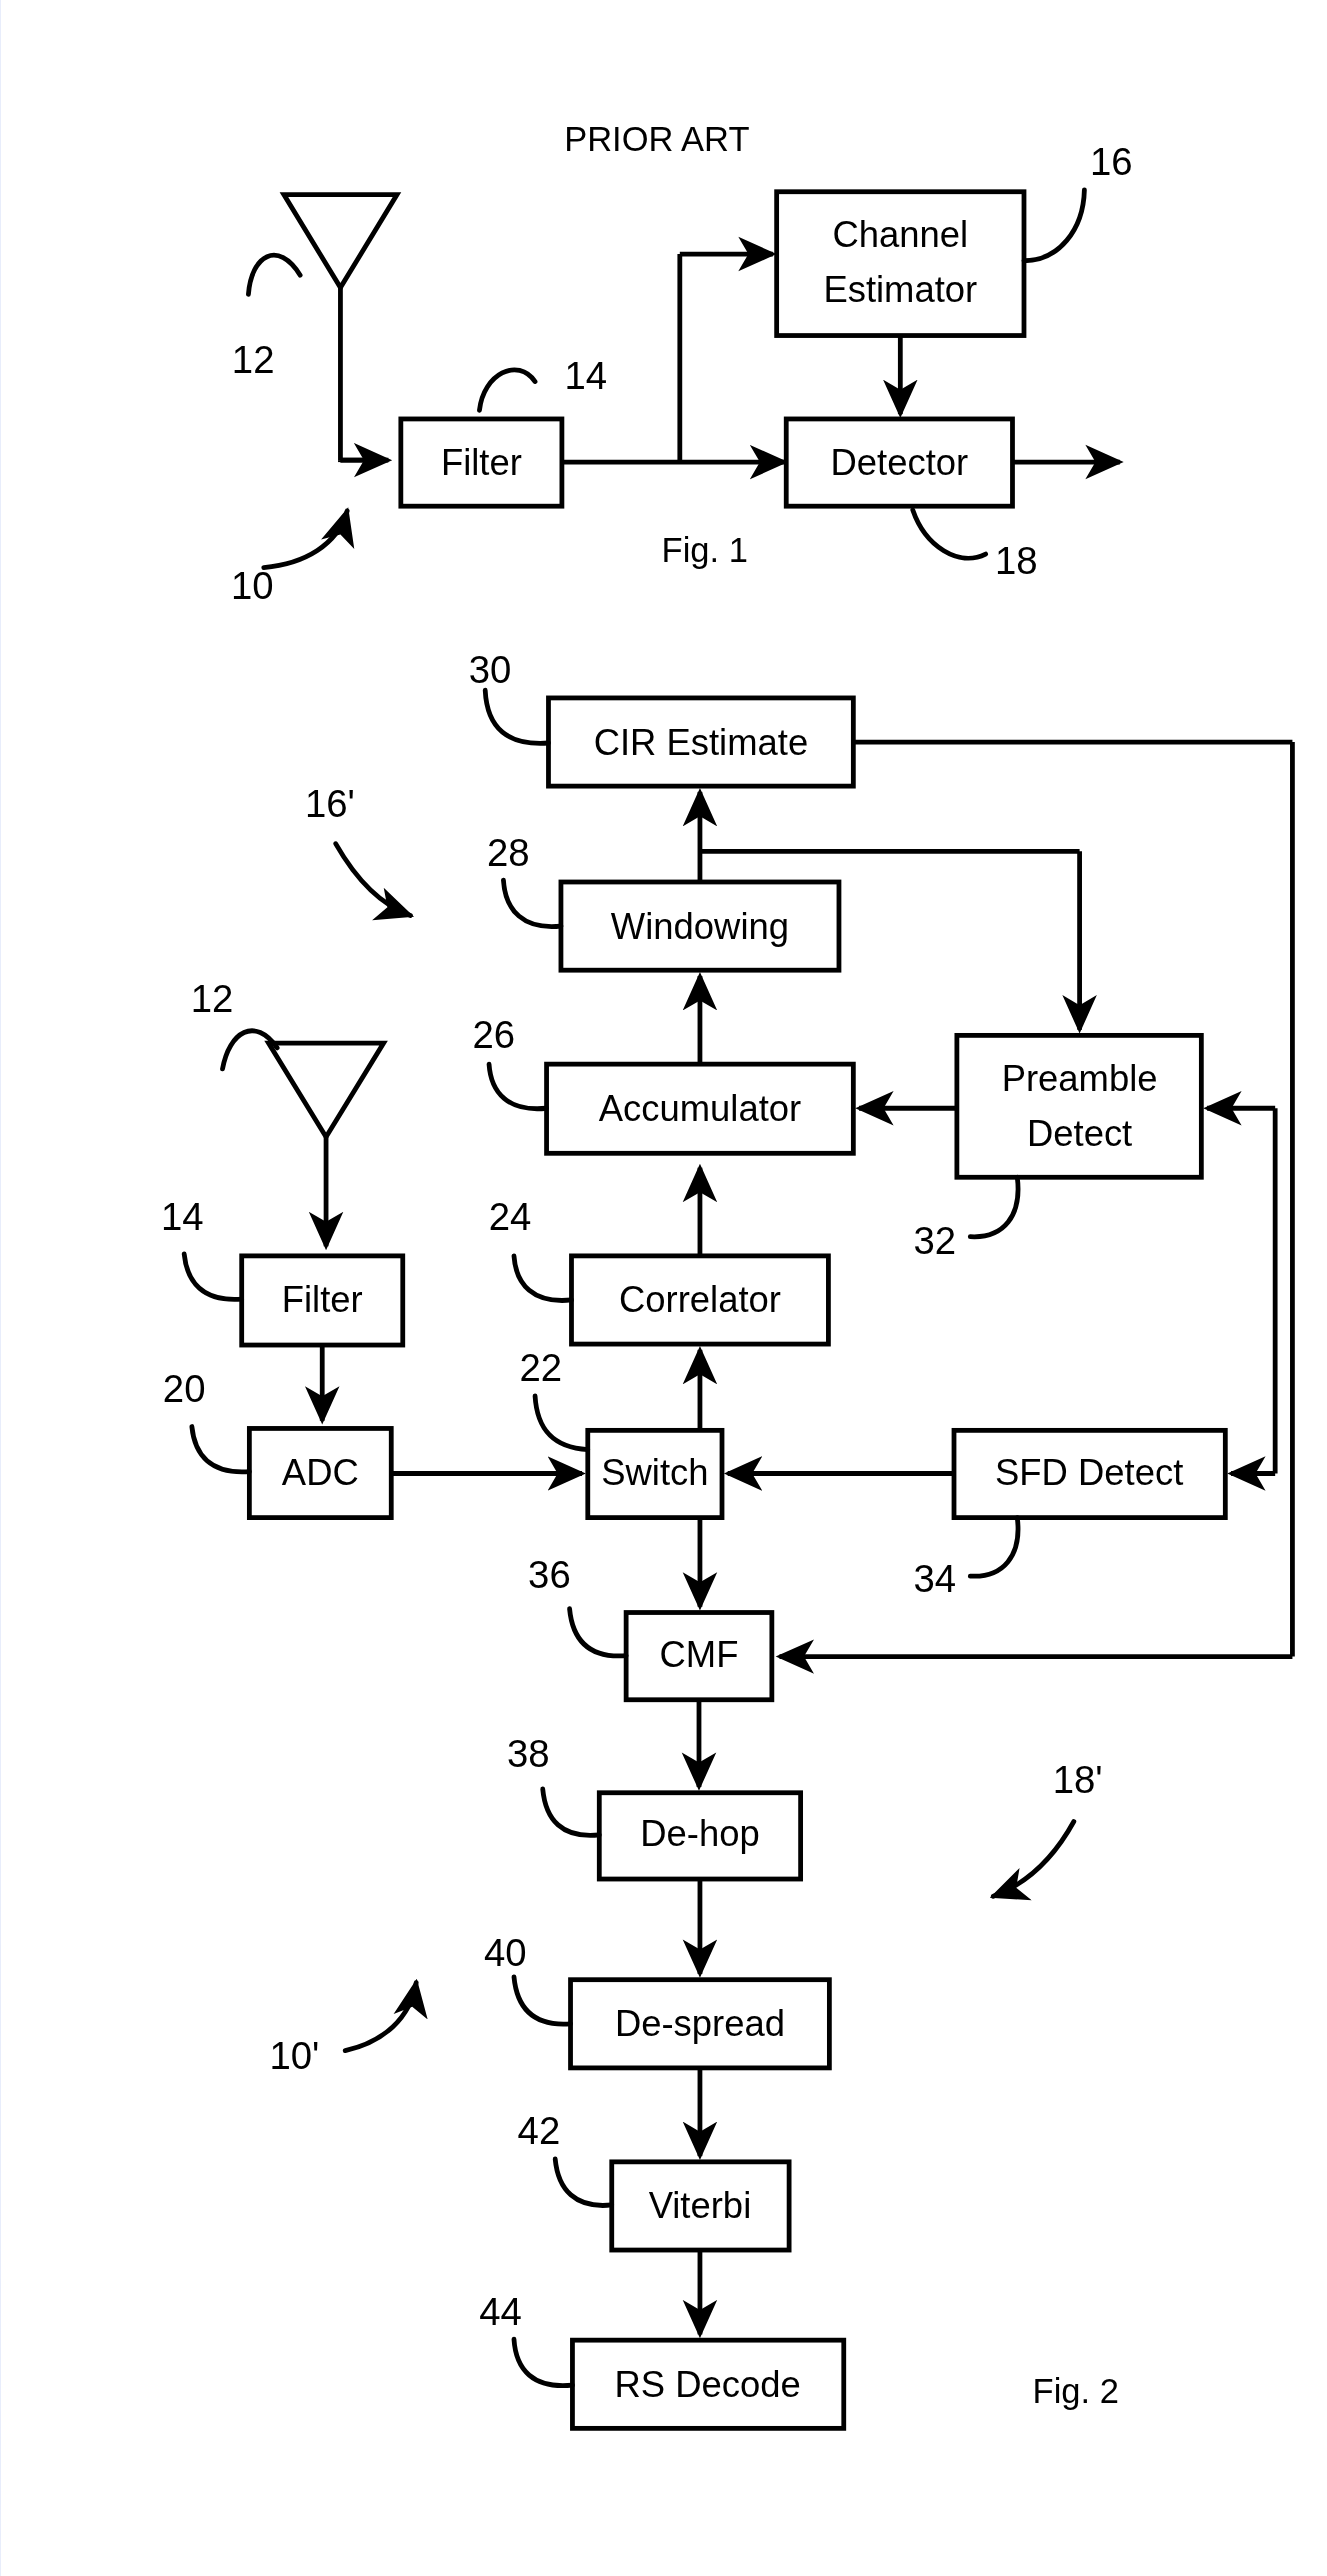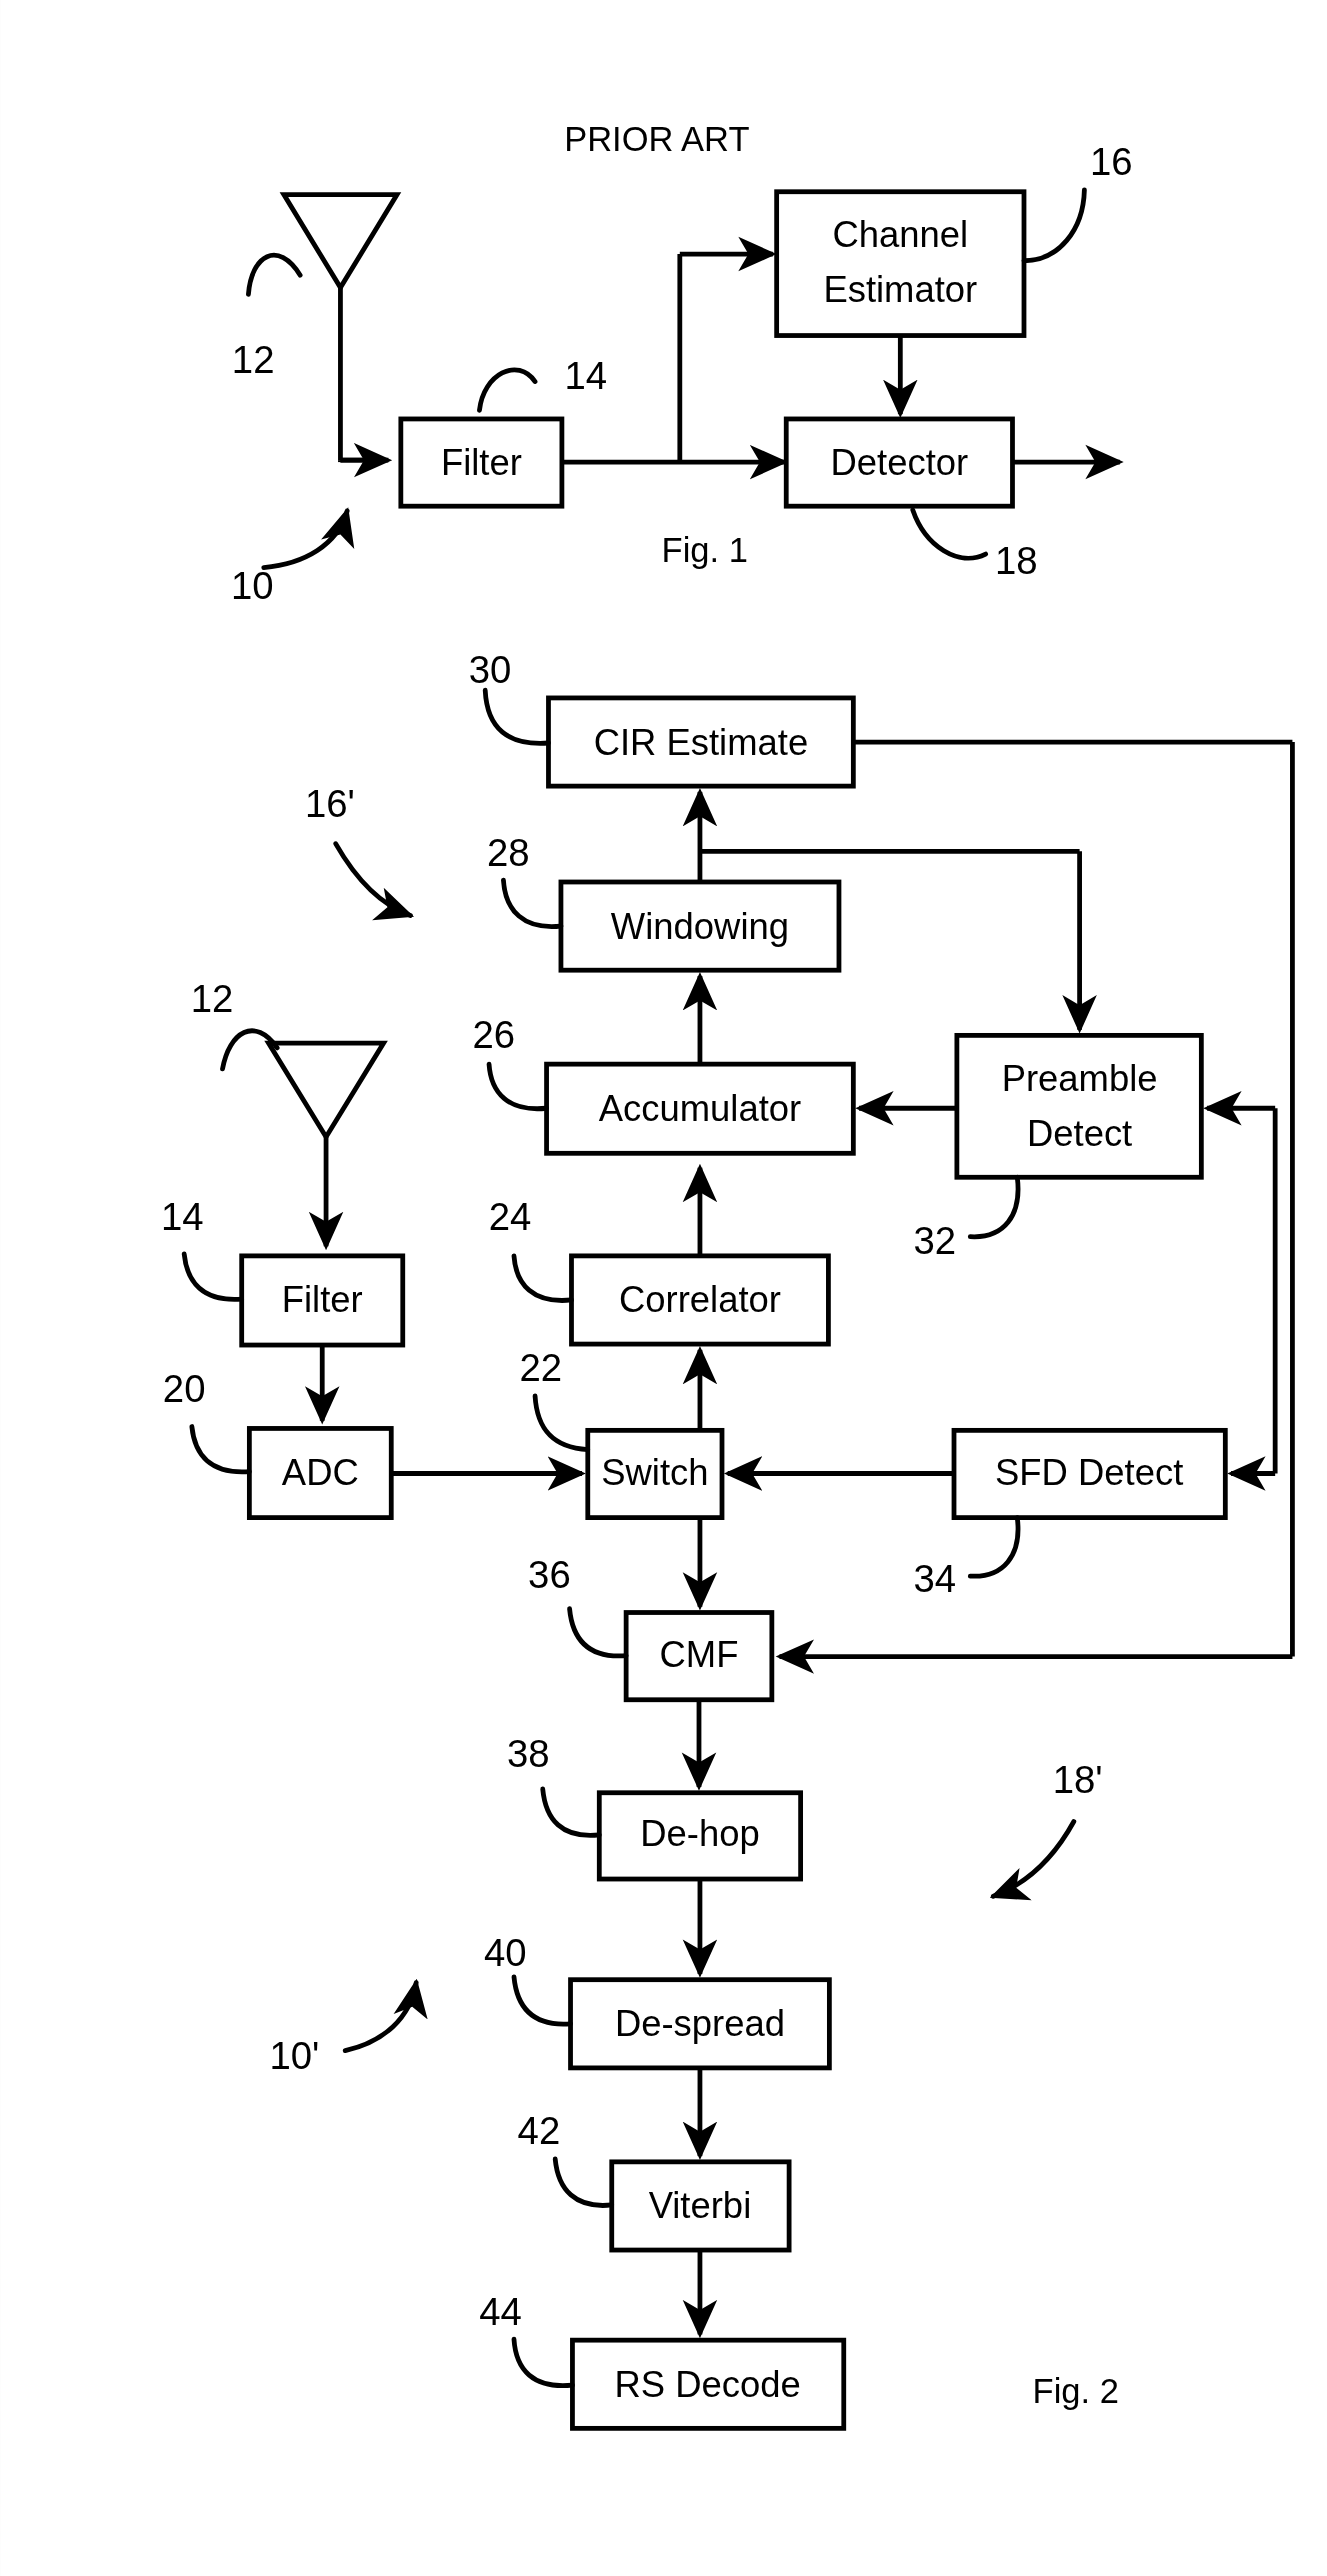--- a/index.html
+++ b/index.html
@@ -11,21 +11,21 @@
     width: 1328px;
     height: 2576px;
     font-family: "Liberation Sans", sans-serif;
     color: #000000;
     overflow: hidden;
   }
   #figure-root {
     position: relative;
     width: 1328px;
     height: 2576px;
-    background: #e5e5e5;
+    background: #1d4ed8;
   }
   svg#patent-figure {
     display: block;
     width: 1328px;
     height: 2576px;
   }
   .blk-rect {
     fill: #ffffff;
     stroke: #000000;
     stroke-width: 5;

